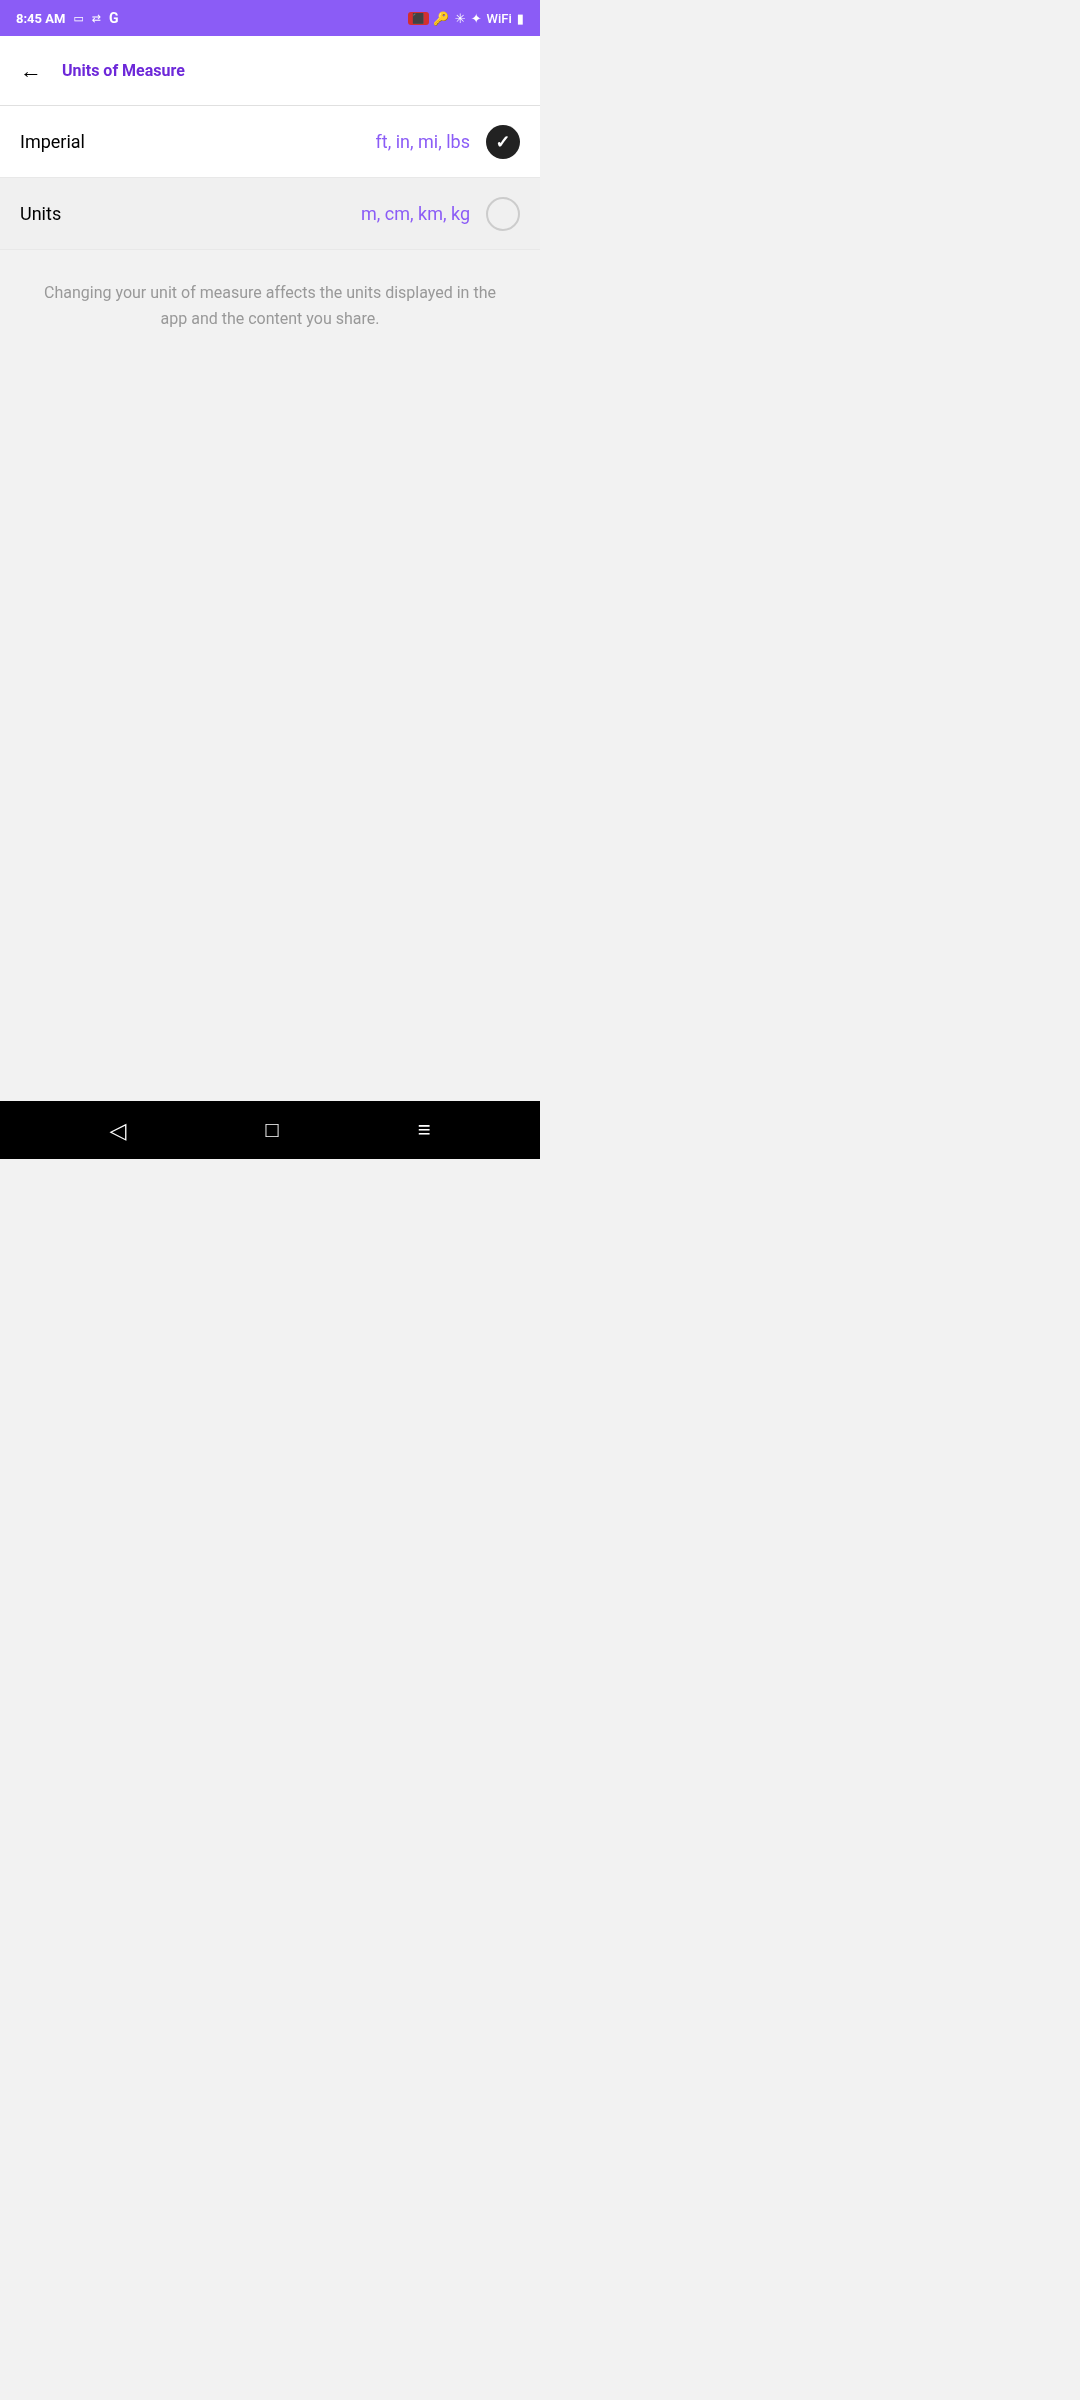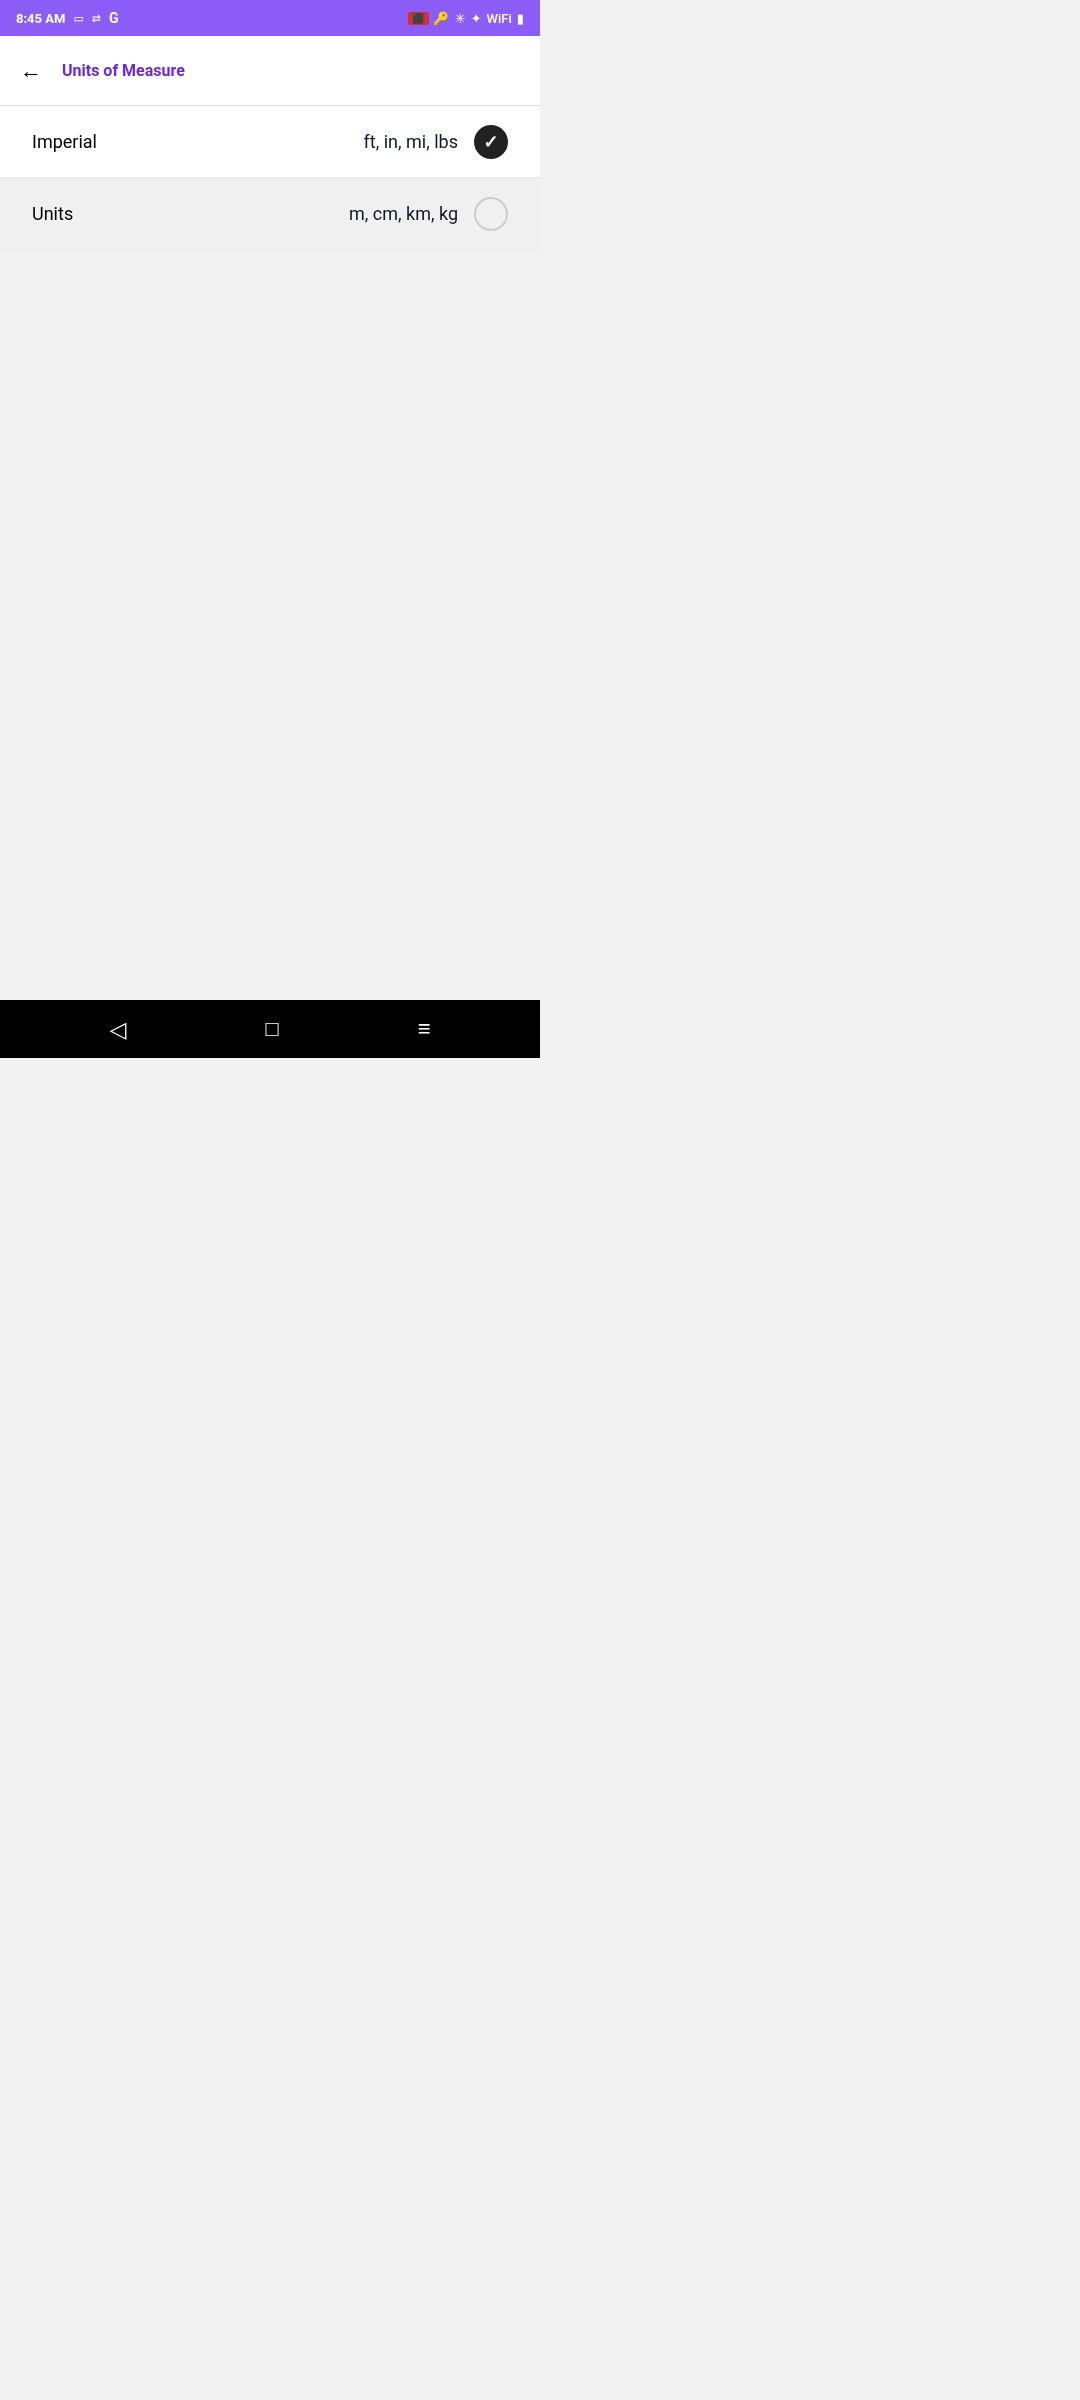--- a/index.html
+++ b/index.html
@@ -80,21 +80,21 @@
     
     .content {
       background: #fff;
     }
 
     
     .option-row {
       display: flex;
       align-items: center;
       justify-content: space-between;
-      padding: 0 32px;
+      padding: 0 20px;
       height: 72px;
       background: #fff;
       border-bottom: 1px solid #e8e8e8;
     }
 
     .option-row.metric-row {
       background: #f0f0f0;
     }
 
     .option-label {
@@ -104,21 +104,21 @@
     }
 
     .option-right {
       display: flex;
       align-items: center;
       gap: 16px;
     }
 
     .option-units {
       font-size: 18px;
-      color: #0f172a;
+      color: #8b5cf6;
       font-weight: 400;
     }
 
     
     .radio-selected {
       width: 34px;
       height: 34px;
       border-radius: 50%;
       background: #222;
       display: flex;
@@ -214,20 +214,23 @@
   </div>
 
   <div class="option-row metric-row">
     <span class="option-label">Units</span>
     <div class="option-right">
       <span class="option-units">m, cm, km, kg</span>
       <div class="radio-unselected"></div>
     </div>
   </div>
 
+  <div class="description-area">
+    <p class="description-text">Changing your unit of measure affects the units displayed in the app and the content you share.</p>
+  </div>
 
 </div>
 
 <div class="gray-area"></div>
 
 <div class="nav-bar">
   <span class="nav-icon">◁</span>
   <span class="nav-icon">□</span>
   <span class="nav-icon">≡</span>
 </div>

